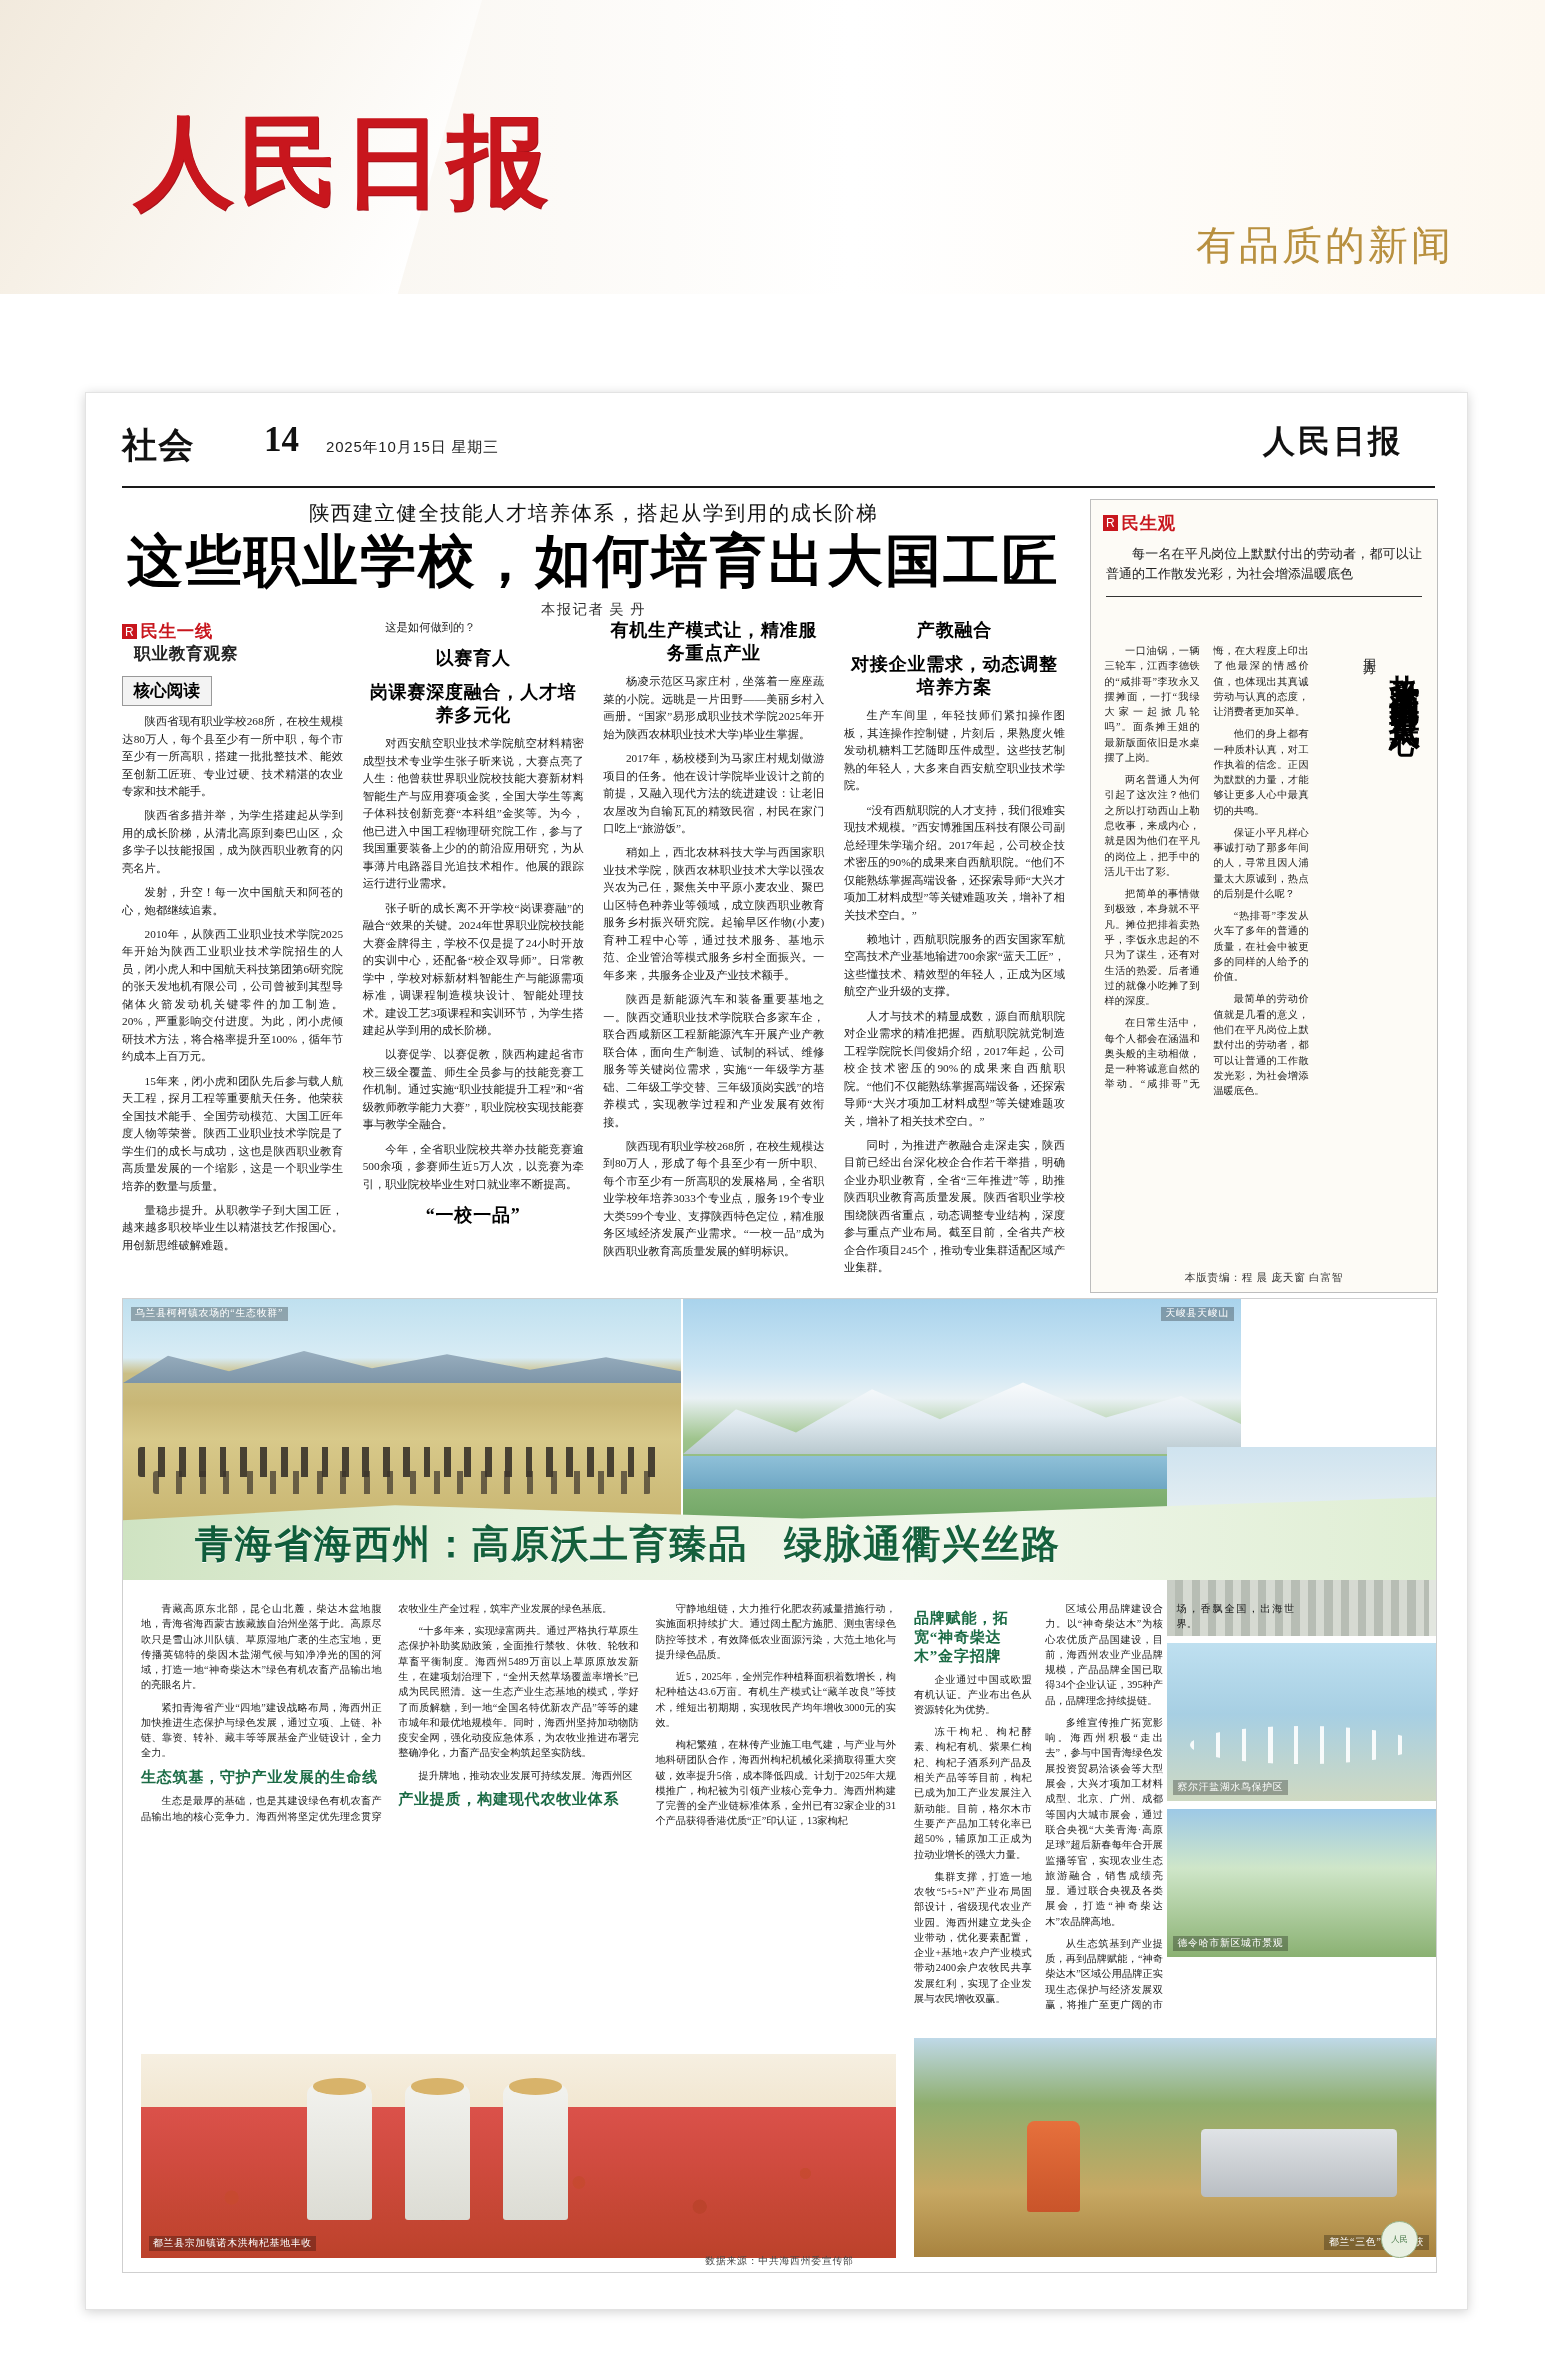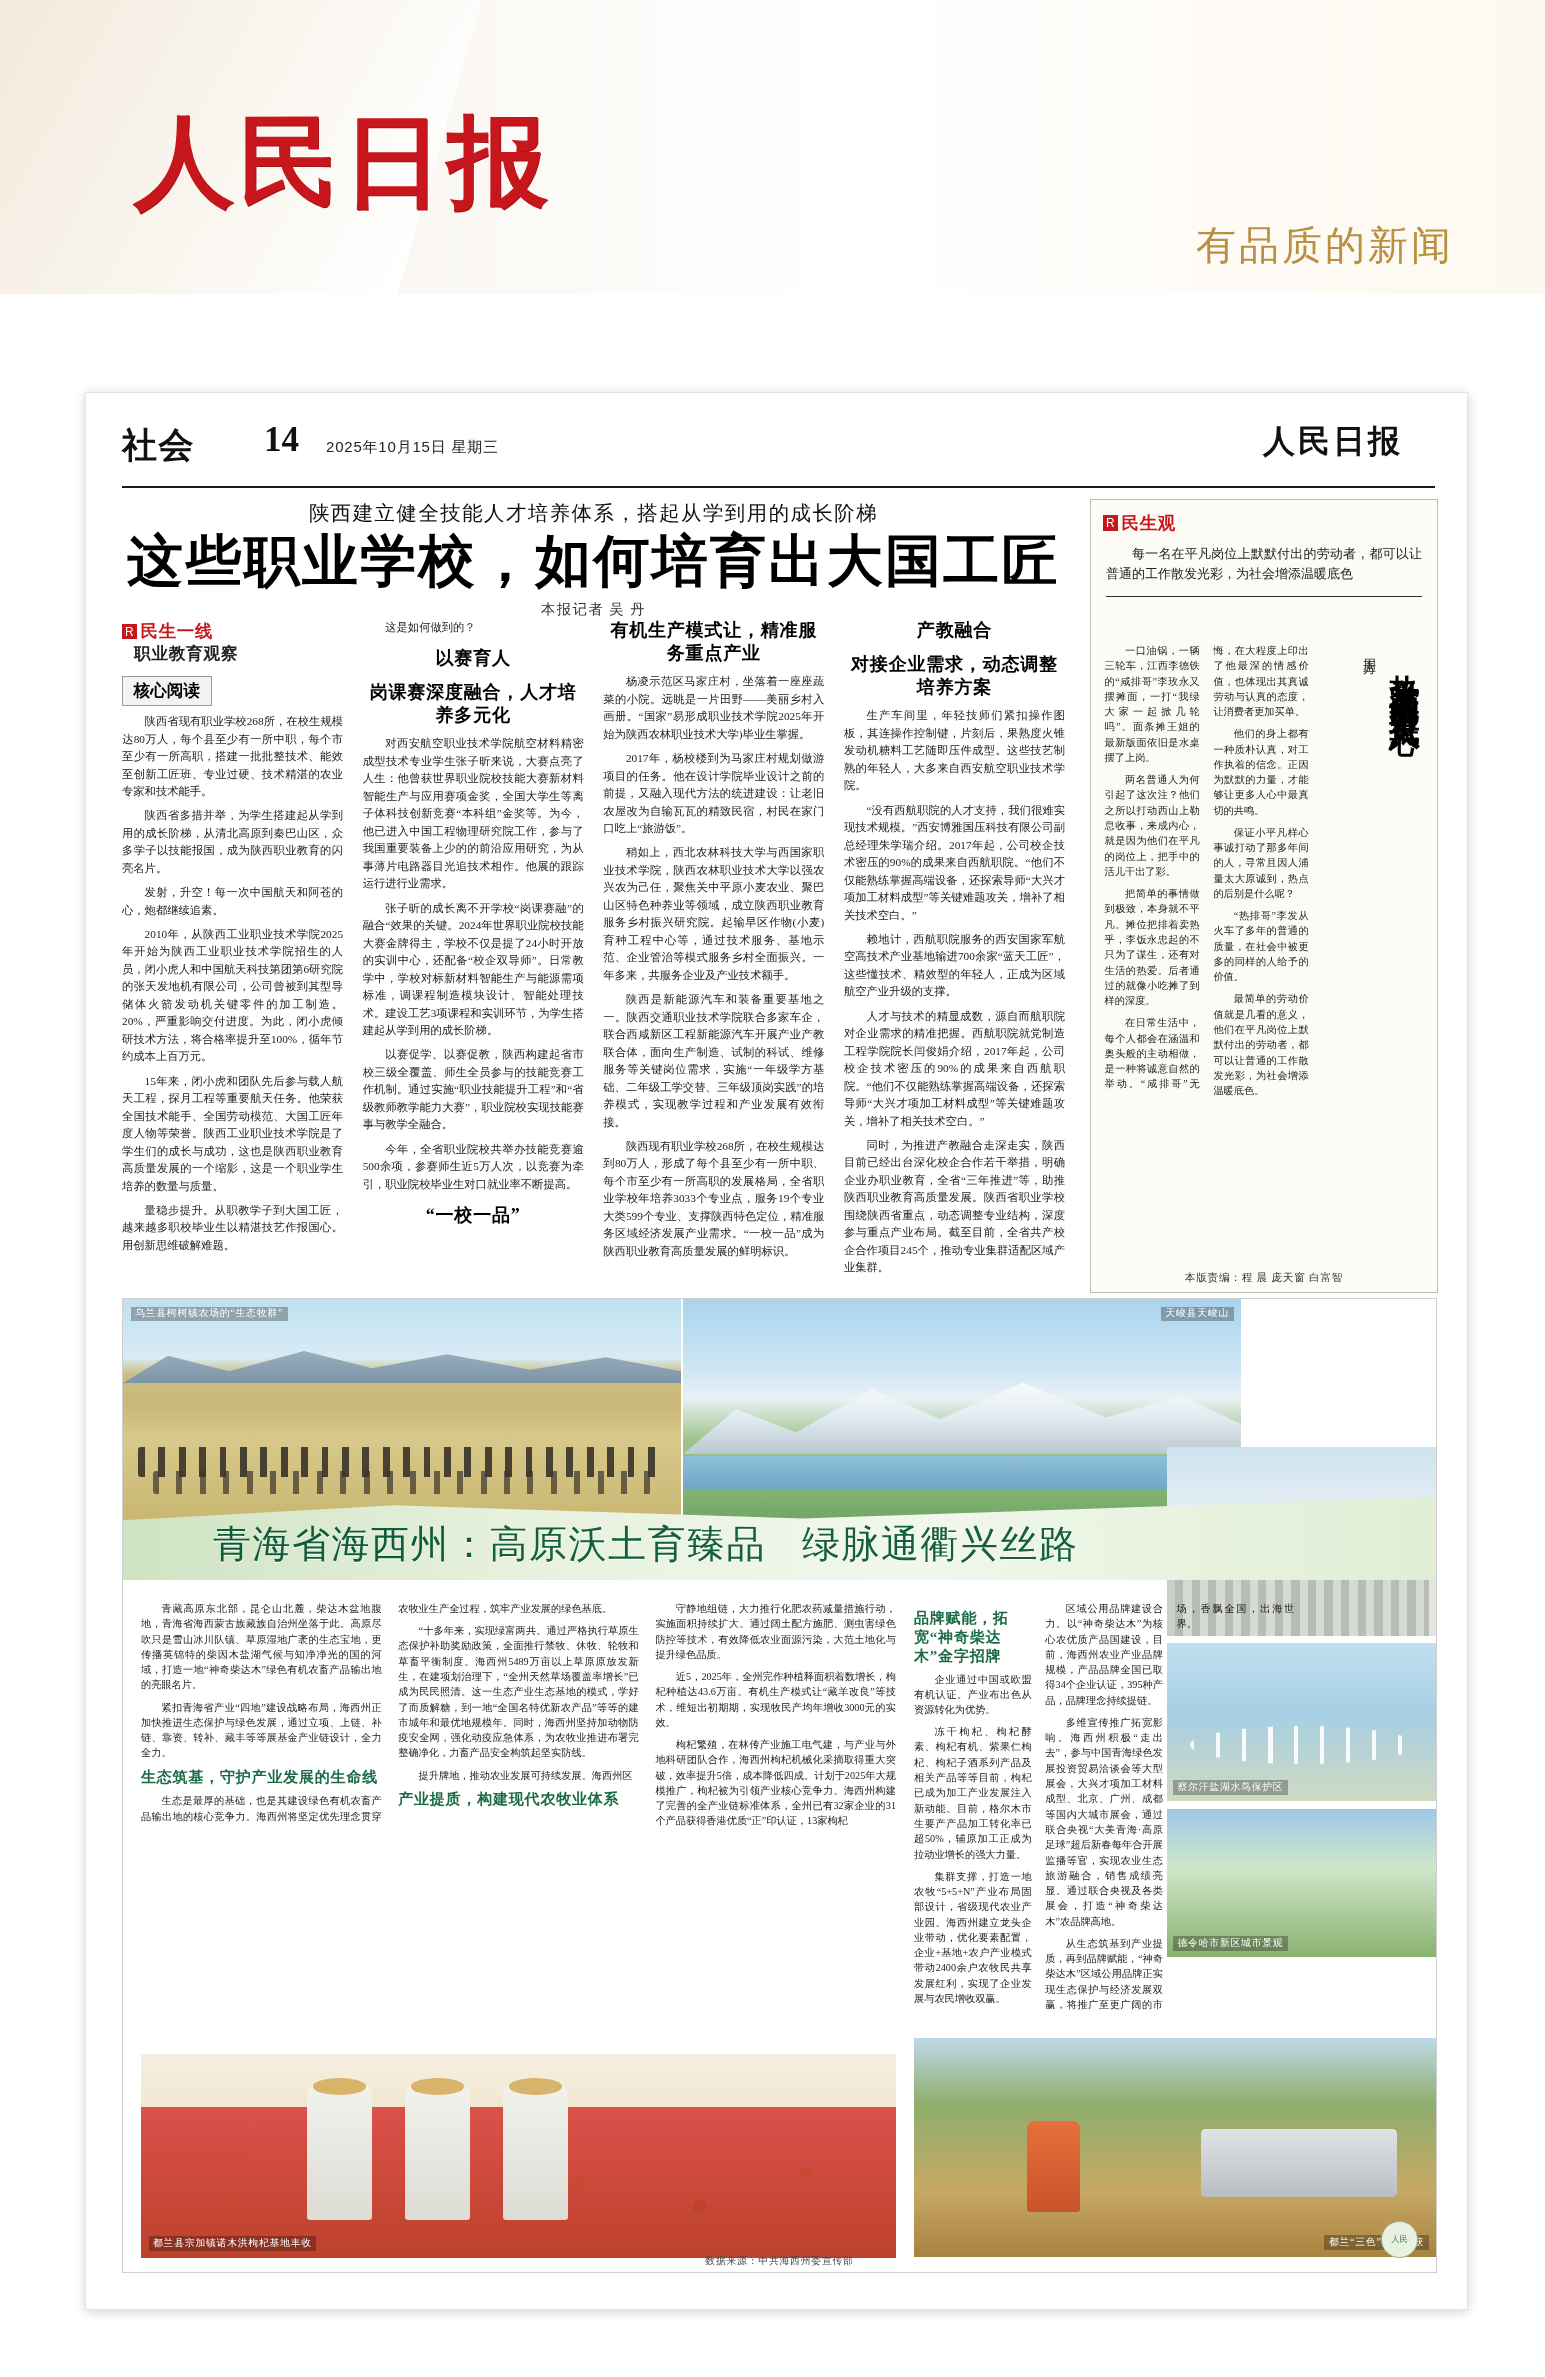--- a/index.html
+++ b/index.html
@@ -186,24 +186,23 @@
     position:absolute;left:7.5px;bottom:0;width:254px;height:72px;
     background:repeating-linear-gradient(90deg,#b7bdb4 0 8.3px,#d6dad2 8.3px 16.6px);
   }
   
   .green-strip{
     position:absolute;left:0;top:198px;width:1313px;height:83px;
     background:linear-gradient(90deg,#cfe3c2 0%,#e7f1dd 30%,#f2f7ec 60%,#dfeed4 100%);
     clip-path:polygon(0 28%,272px 10%,679px 26%,1313px 0,1313px 100%,0 100%);
   }
   .sp-title{
-    position:absolute;left:72px;top:220px;font-size:38px;font-weight:normal;
+    position:absolute;left:72px;top:220px;font-size:38px;font-weight:bold;
     letter-spacing:1.5px;color:#1b7a4b;white-space:nowrap;
     text-shadow:0 0.8px 0 #ffffff;
-    margin-left:18px;
   }
   .sp-title .b{color:#15603c;}
   .sp-title .k{color:#0f5c3a;}
   
   .sp-cols{
     position:absolute;left:18px;top:302px;width:755px;height:619px;
     column-count:3;column-gap:16.6px;
   }
   .sp-cols .p{font-size:10.2px;line-height:1.5;}
   .sp-h{

